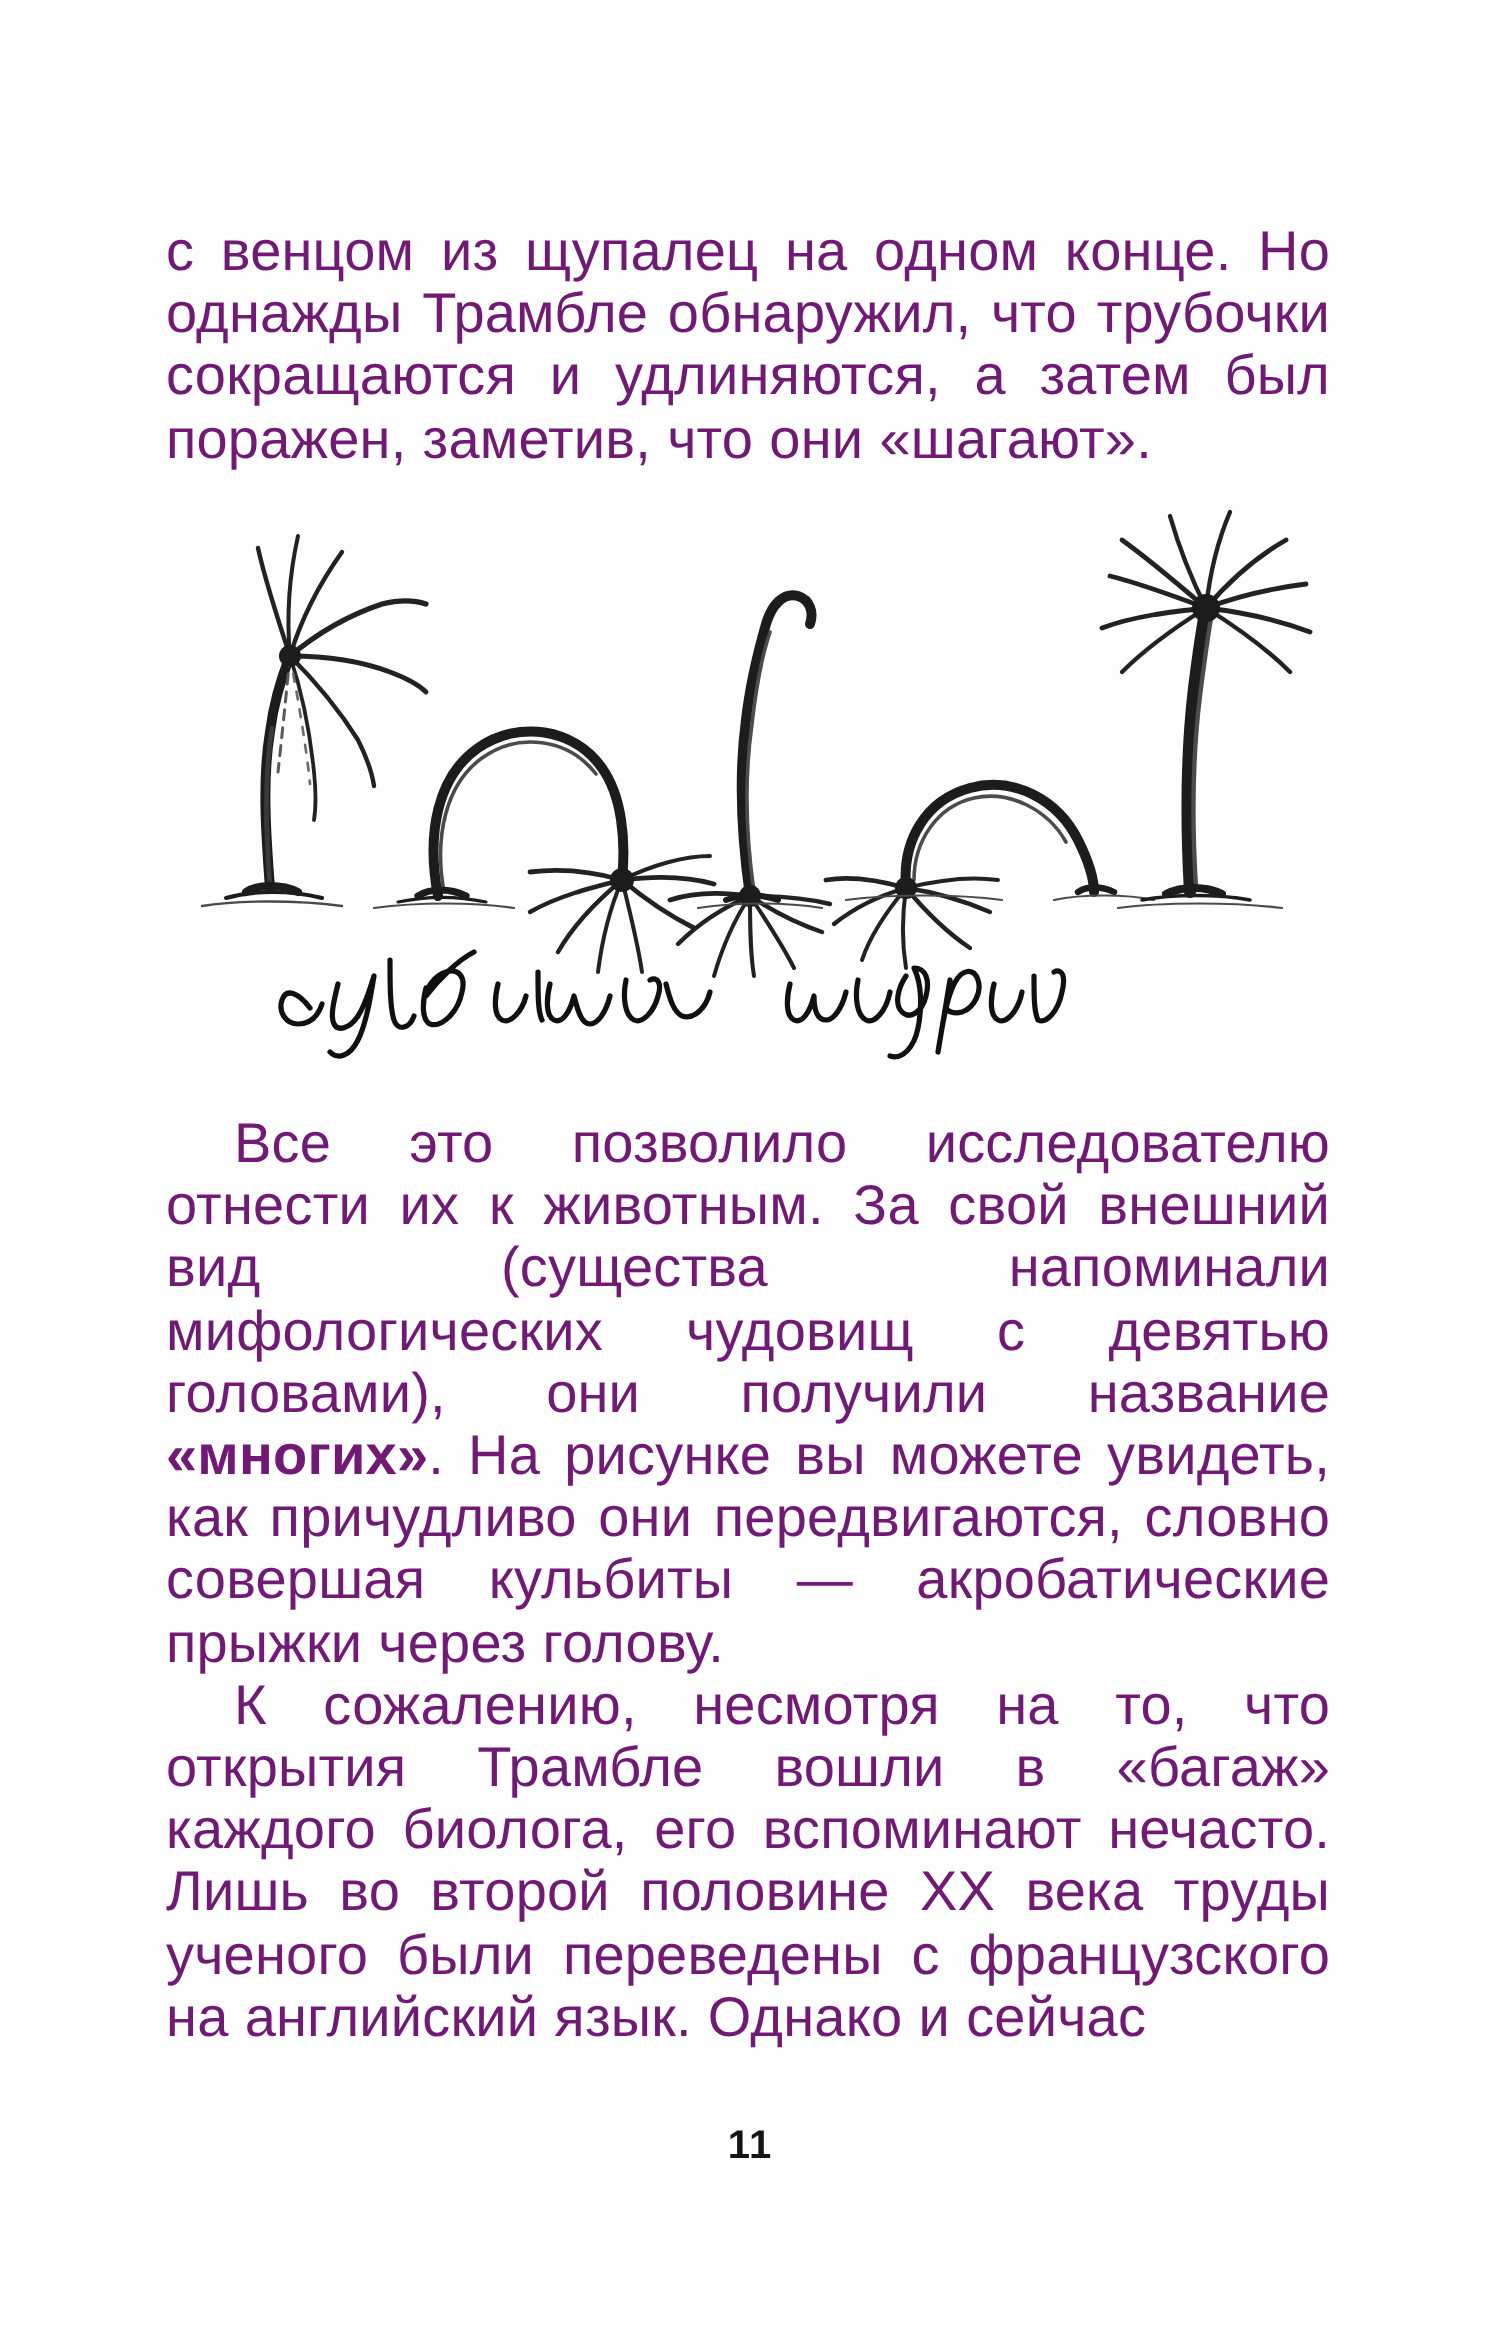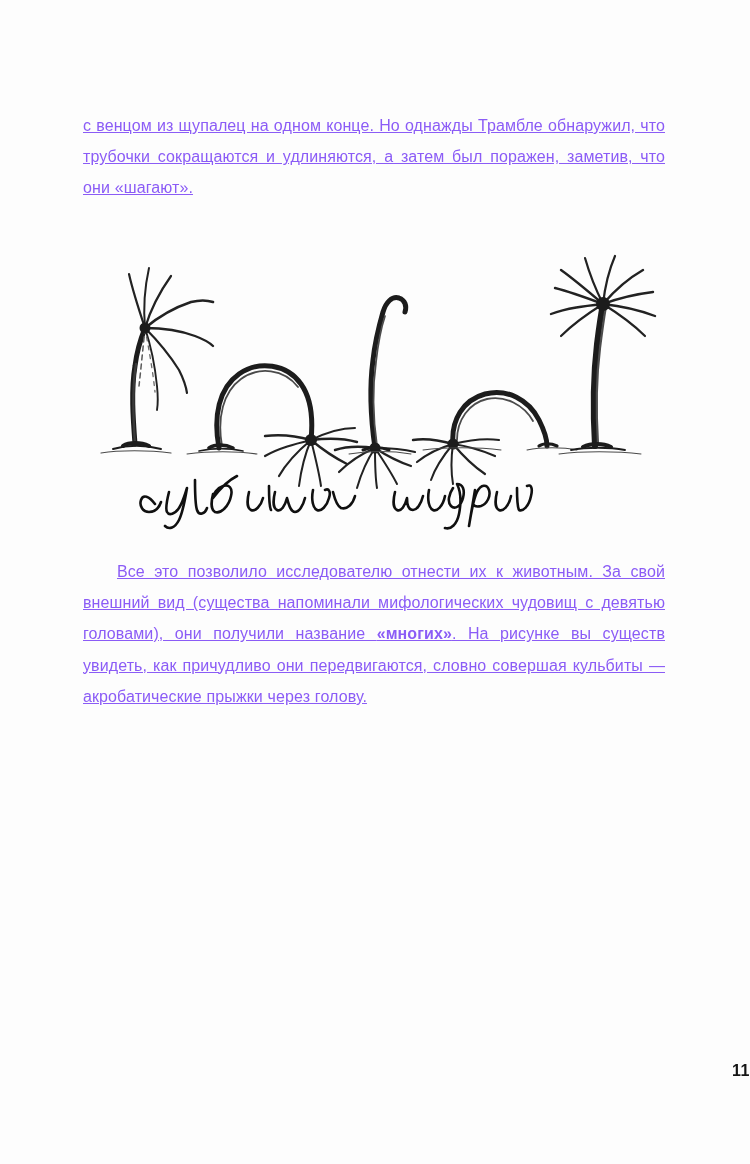--- a/index.html
+++ b/index.html
@@ -15,29 +15,28 @@
     overflow: hidden;
     font-family: "Liberation Sans", sans-serif;
     color: #1a1a1a;
   }
   .text-col {
     position: absolute;
     left: 83px;
     width: 582px;
   }
   .para {
-    font-size: 16px;
+    font-size: 28px;
     line-height: 31.2px;
     text-align: justify;
     text-align-last: left;
     margin: 0;
     letter-spacing: 0.1px;
     word-spacing: 0.2px;
-    color: #8b5cf6;
-    text-decoration: underline;
+    color: #701a75;
   }
   .para.indent {
     text-indent: 34px;
   }
   .para b {
     font-weight: bold;
   }
   #para-opening {
     top: 110px;
   }
@@ -57,22 +56,22 @@
     top: 556px;
   }
   #para-group-lower .para + .para {
     margin-top: 0;
   }
   .page-number {
     position: absolute;
     left: 0;
     width: 750px;
     top: 1062px;
-    text-align: right;
-    font-size: 16px;
+    text-align: center;
+    font-size: 20px;
     font-weight: bold;
     color: #141414;
     letter-spacing: 0.5px;
   }
 </style>
 </head>
 <body>
 
 <div class="page">
 
@@ -207,18 +206,19 @@
           <path d="M 392 242 C 390 254 388 266 386 278 C 388 266 390 252 394 244 C 398 236 404 236 406 242 C 408 248 404 256 398 258 C 394 259 391 258 390 256"></path>
           <path d="M 414 244 C 412 252 412 260 416 262 C 420 264 426 258 428 248"></path>
           <path d="M 434 240 C 434 250 434 258 436 262 C 440 264 446 258 448 248 C 450 240 448 236 444 238"></path>
         </g>
 
       </g>
     </svg>
   </div>
 
   <div class="text-col" id="para-group-lower">
-    <p class="para indent"><span>Все это позволило исследователю отнести их к животным. За свой внешний вид (существа напоминали мифологических чудовищ с девятью головами), они получили название </span><b>«многих»</b><span>. На рисунке вы существ увидеть, как причудливо они передвигаются, словно совершая кульбиты — акробатические прыжки через голову.</span></p>
+    <p class="para indent"><span>Все это позволило исследователю отнести их к животным. За свой внешний вид (существа напоминали мифологических чудовищ с девятью головами), они получили название </span><b>«многих»</b><span>. На рисунке вы можете увидеть, как причудливо они передвигаются, словно совершая кульбиты — акробатические прыжки через голову.</span></p>
+    <p class="para indent">К сожалению, несмотря на то, что открытия Трамбле вошли в «багаж» каждого биолога, его вспоминают нечасто. Лишь во второй половине XX века труды ученого были переведены с французского на английский язык. Однако и сейчас</p>
   </div>
 
   <div class="page-number">11</div>
 
 </div>
 
 </body></html>

